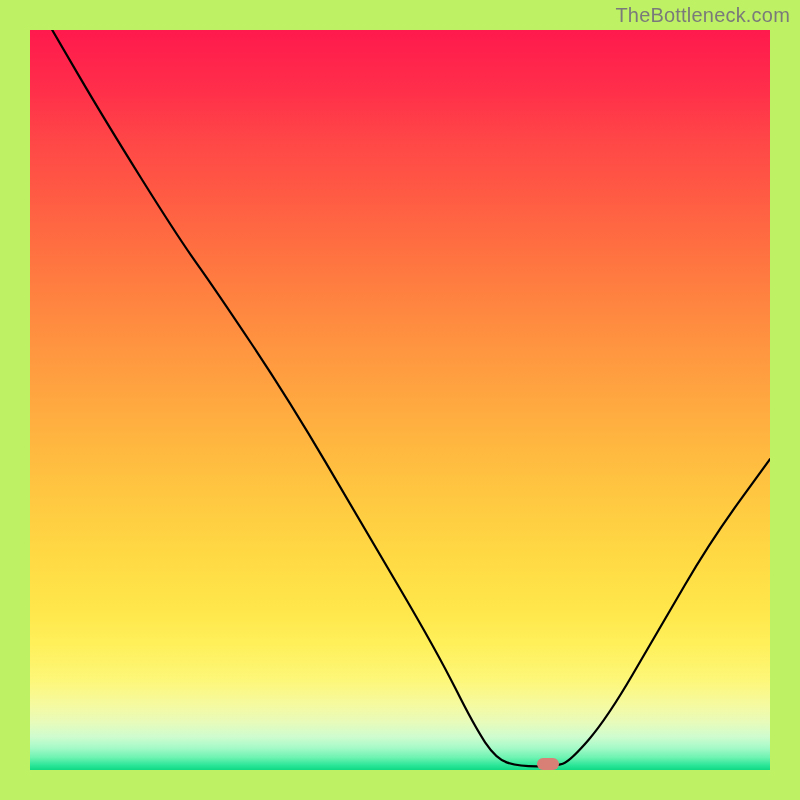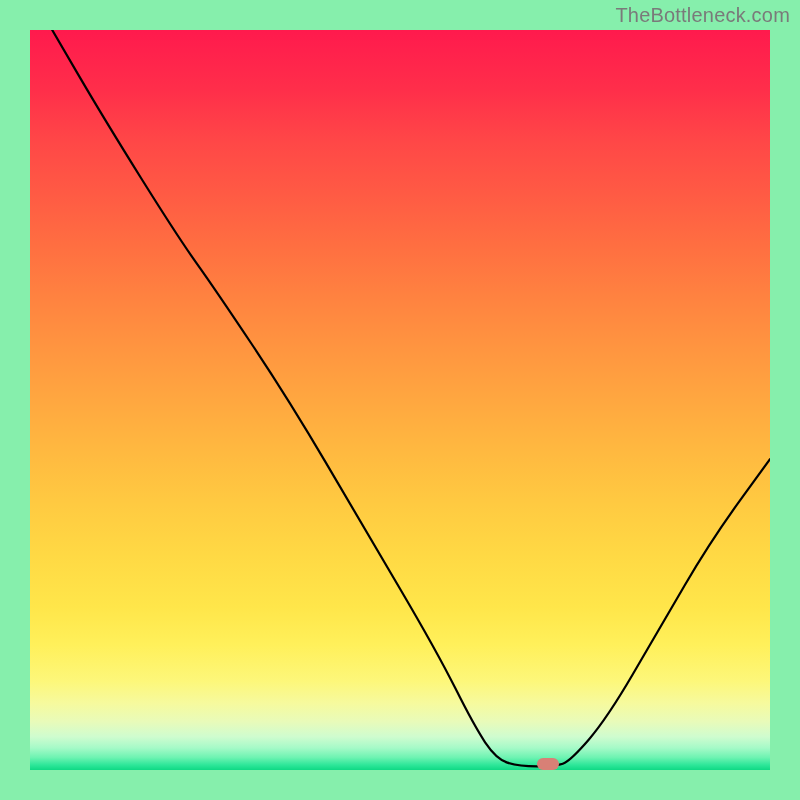--- a/index.html
+++ b/index.html
@@ -8,21 +8,21 @@
     width: 800px;
     height: 800px;
     overflow: hidden;
     background: #000;
     font-family: Arial, Helvetica, sans-serif;
   }
   .frame {
     position: relative;
     width: 800px;
     height: 800px;
-    background: #86efac;
+    background: #bef264;
   }
   .plot {
     position: absolute;
     left: 30px;
     top: 30px;
     width: 740px;
     height: 740px;
     
     background: linear-gradient(
       to bottom,

